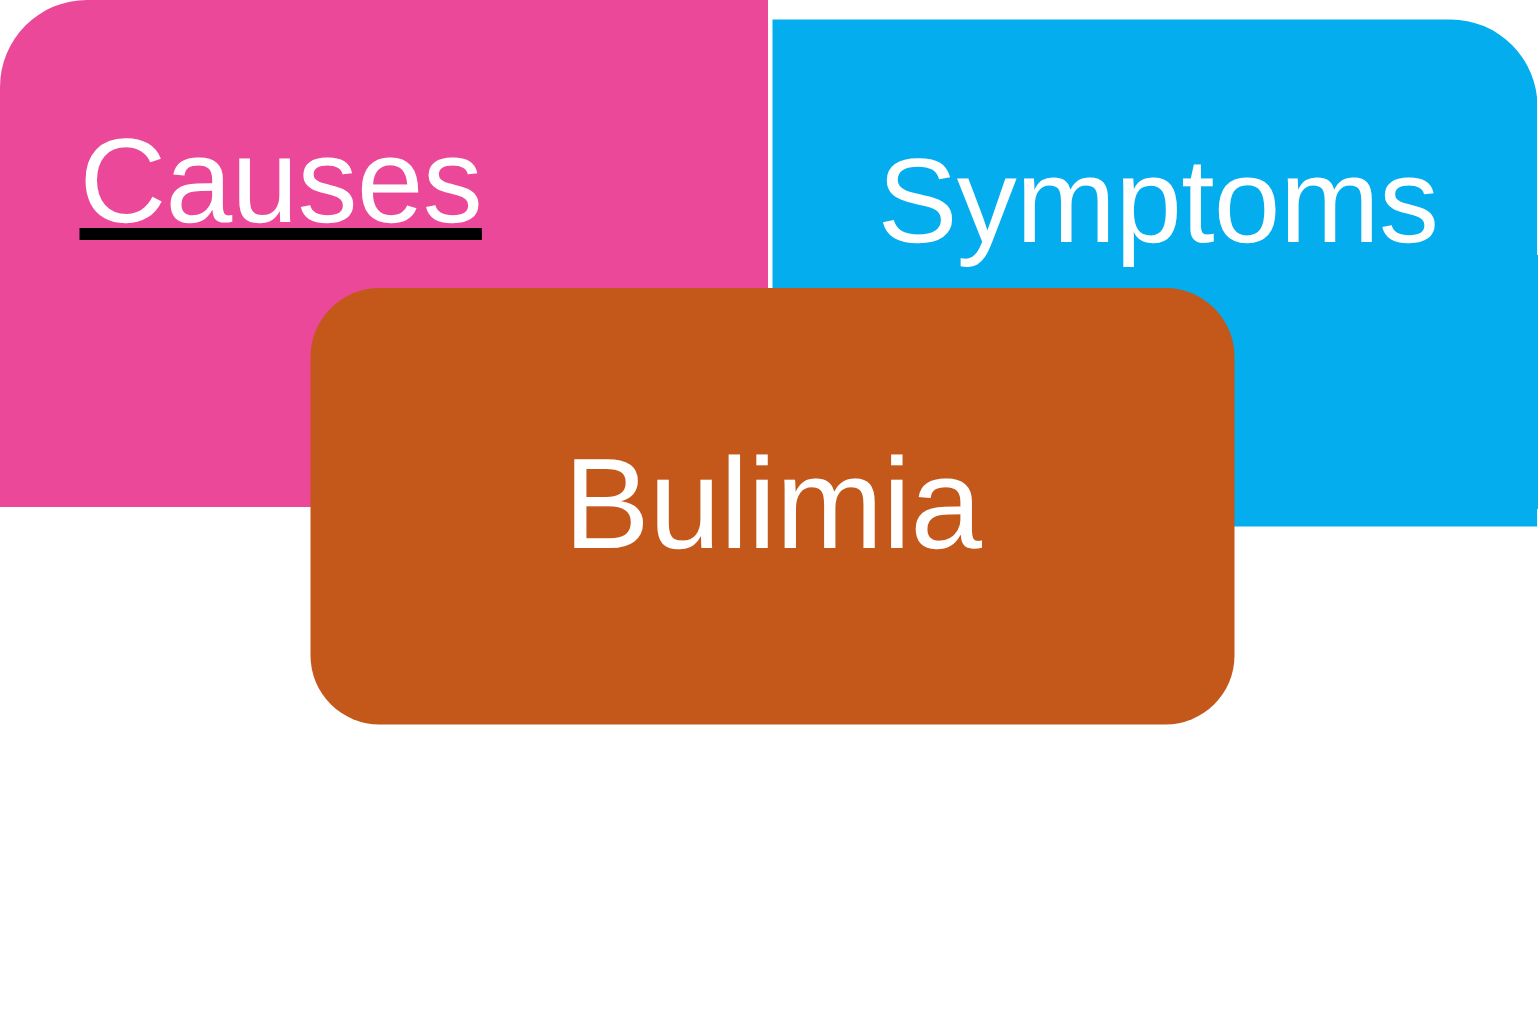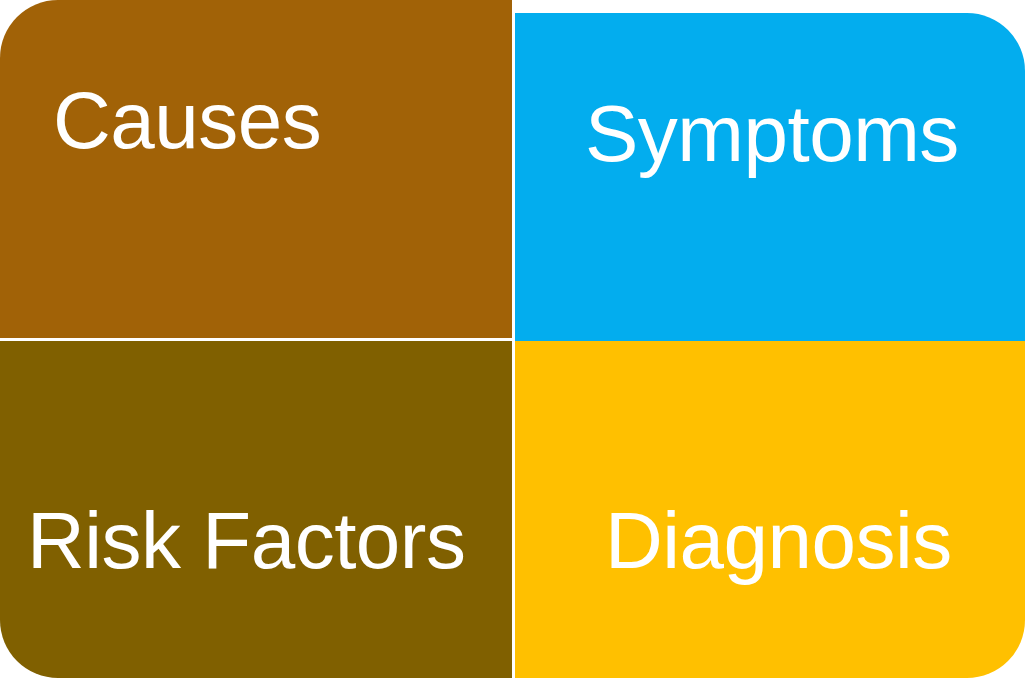--- a/index.html
+++ b/index.html
@@ -121,30 +121,27 @@
     white-space: nowrap;
     display: block;
     transform: translateY(-2px);
   }
 </style>
 </head>
 <body>
 
 <div id="diagram-canvas" style="background-color: rgb(255, 255, 255);">
 
-  <div class="quadrant" id="quad-causes" style="background-color: #a16207;">
+  <div class="quadrant" id="quad-causes" style="background-color: #ec4899; text-decoration: underline;">
     <span class="quad-label" style="color: rgb(255, 255, 255);">Causes</span>
   </div>
 
   <div class="quadrant" id="quad-symptoms" style="background-color: rgb(3, 173, 238);">
     <span class="quad-label" style="color: rgb(255, 255, 255);">Symptoms</span>
   </div>
 
-  <div class="quadrant" id="quad-risk-factors" style="background-color: rgb(128, 96, 0);">
-    <span class="quad-label" style="color: rgb(255, 255, 255);">Risk Factors</span>
+
+
+  <div id="center-node" style="background-color: rgb(196, 87, 26);">
+    <span class="center-label" style="color: rgb(255, 255, 255);">Bulimia</span>
   </div>
-
-  <div class="quadrant" id="quad-diagnosis" style="background-color: rgb(255, 192, 0);">
-    <span class="quad-label" style="color: rgb(255, 255, 255);">Diagnosis</span>
-  </div>
-
 
 </div>
 
 </body></html>

